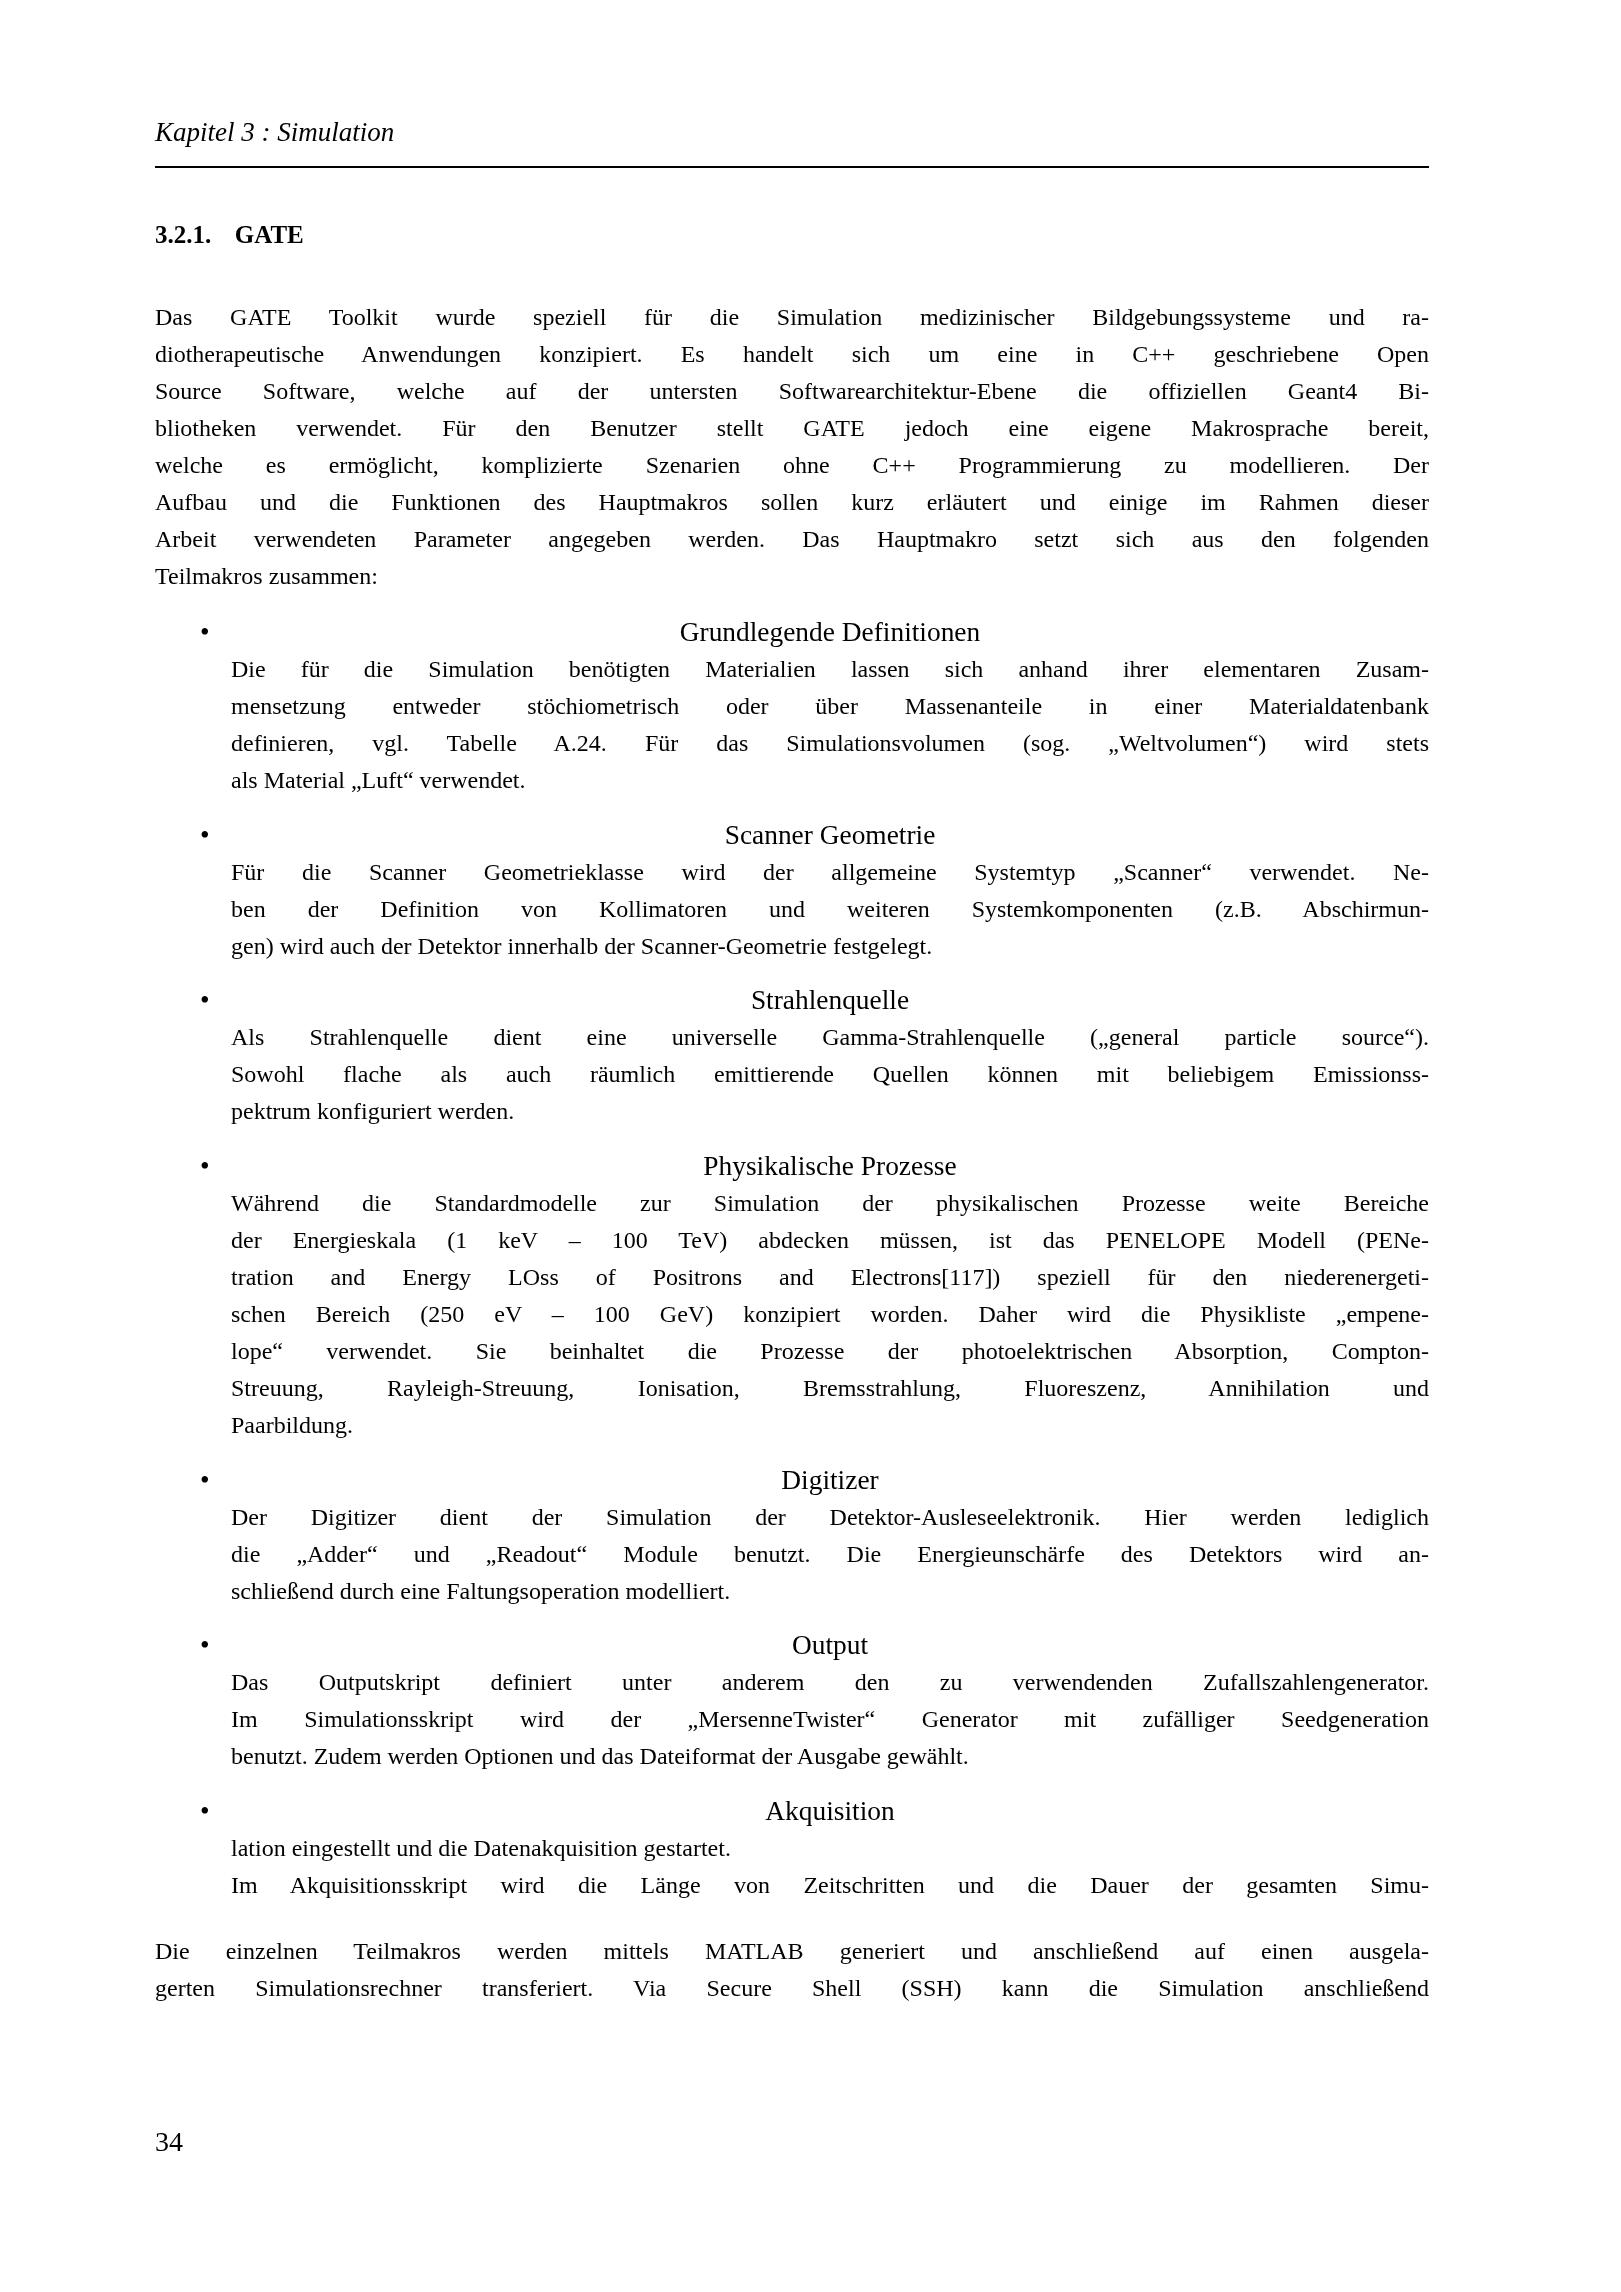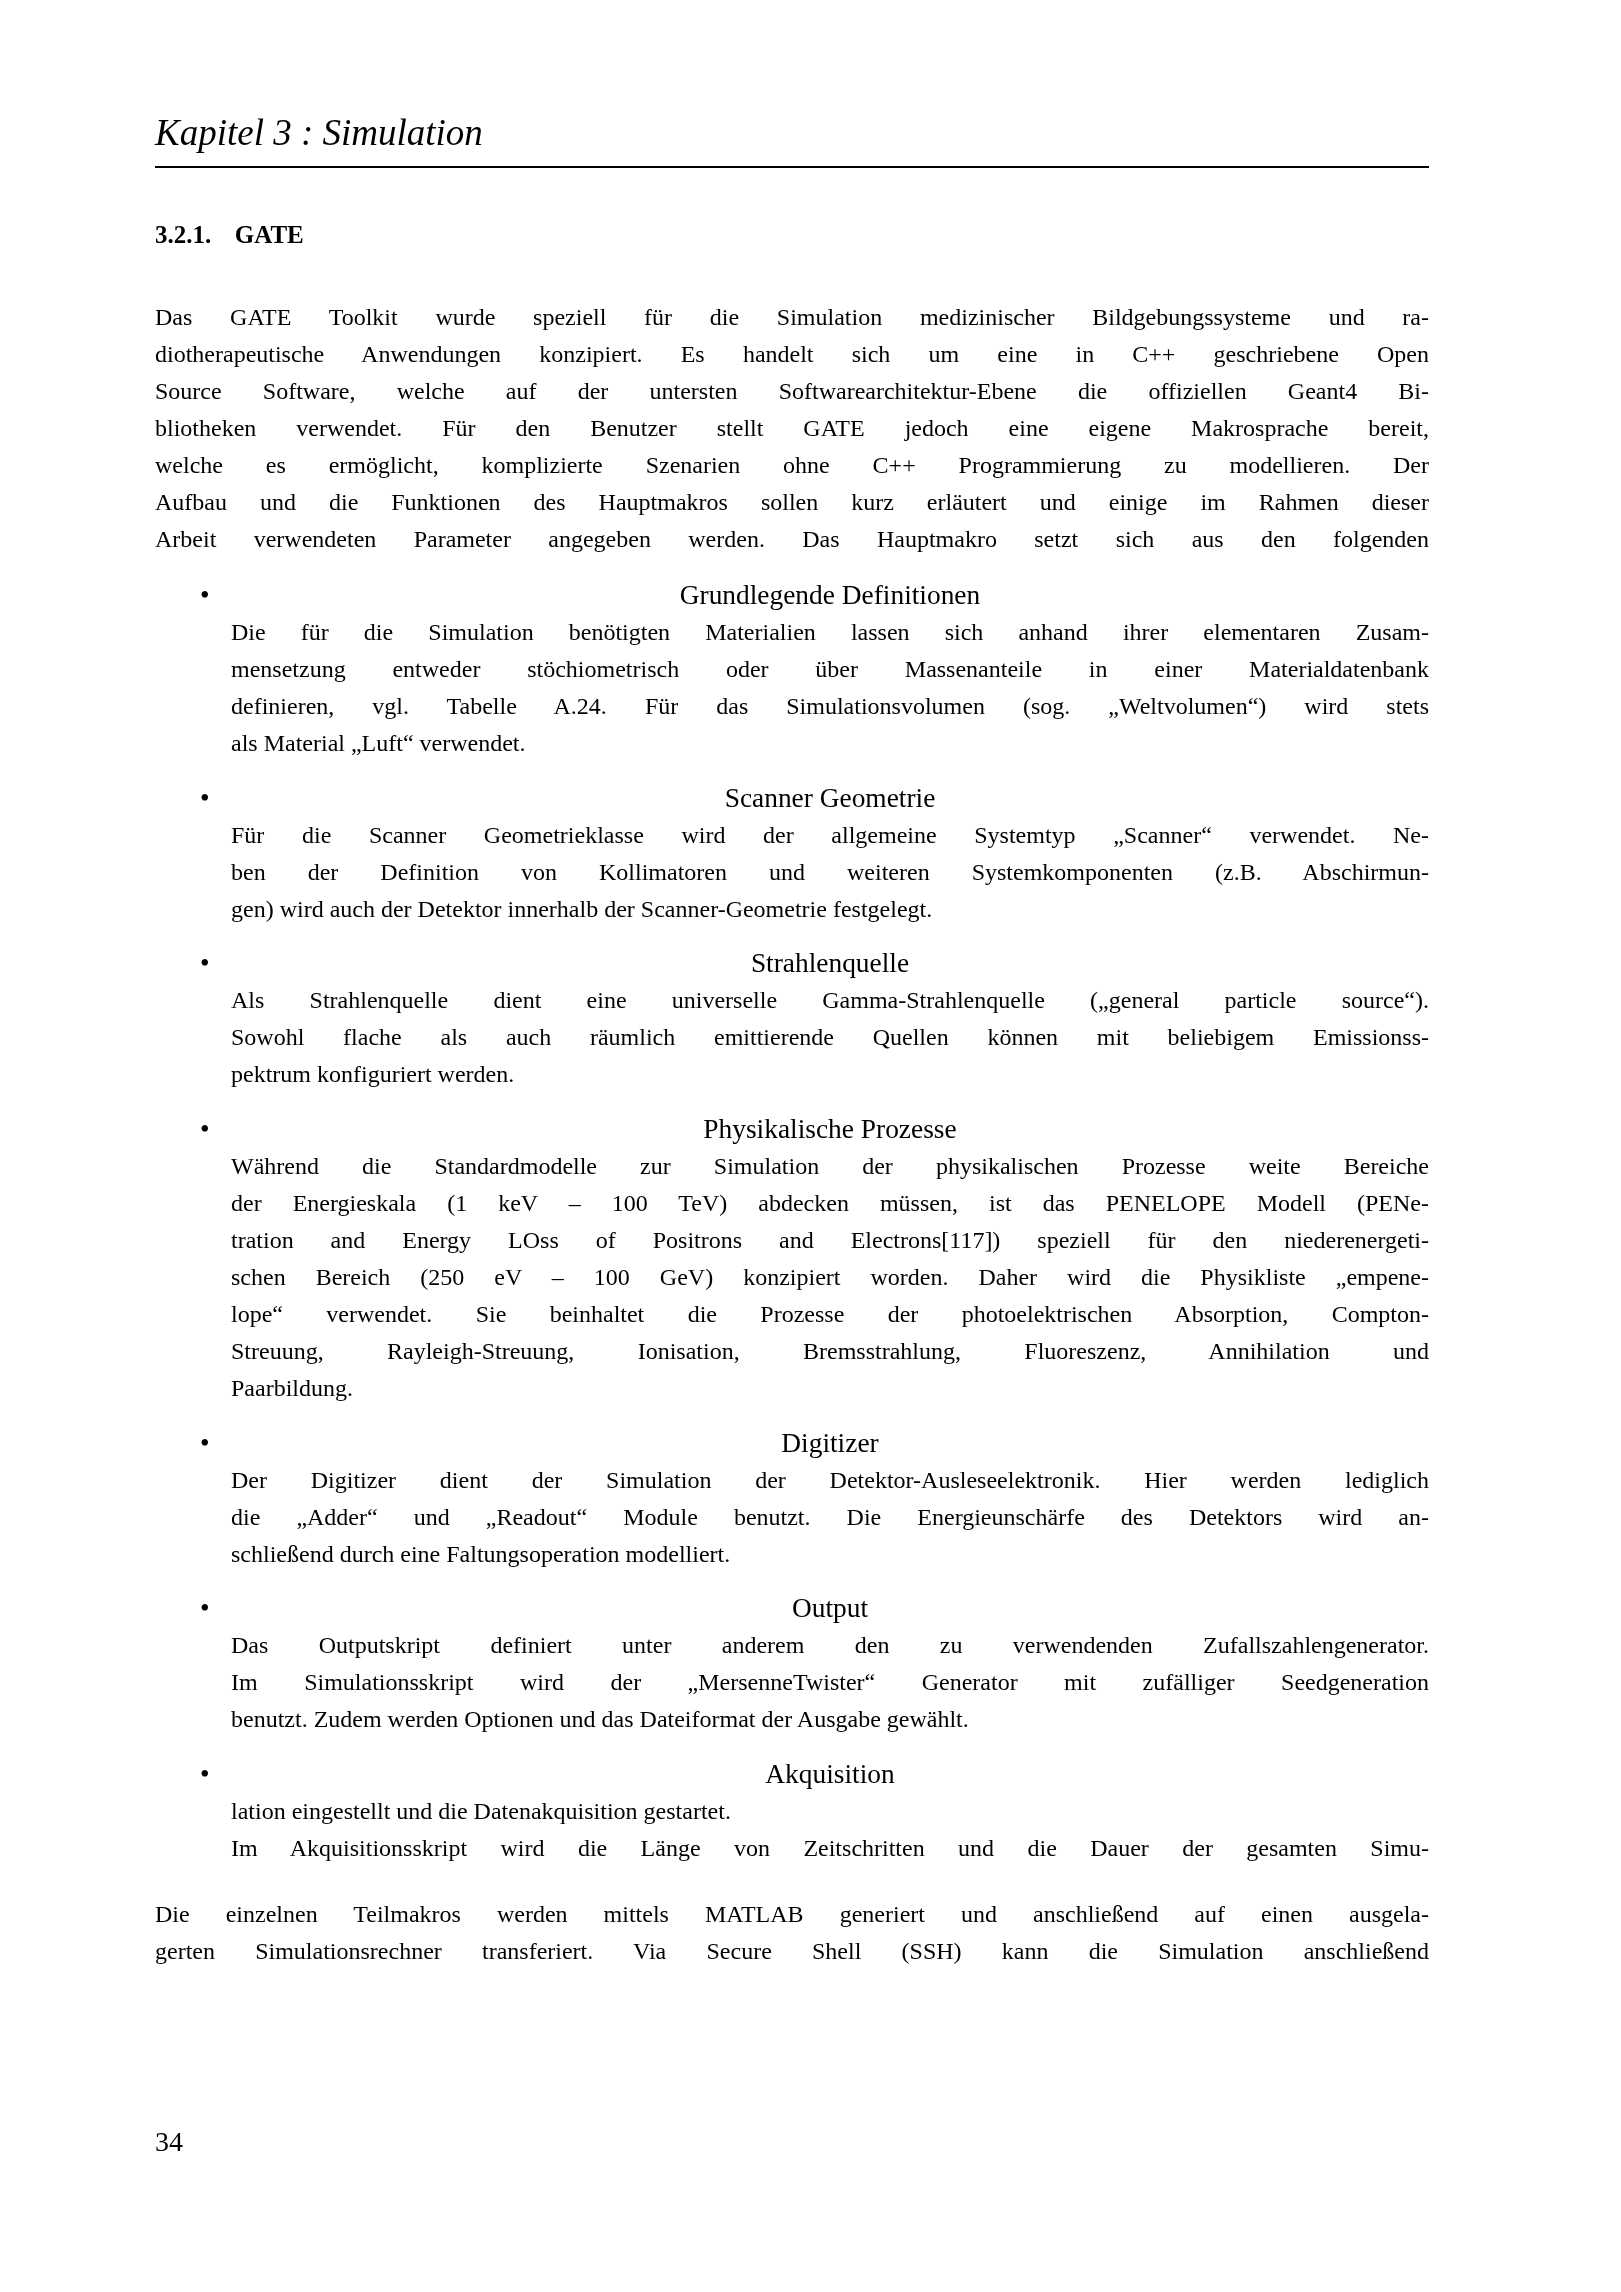--- a/index.html
+++ b/index.html
@@ -14,21 +14,21 @@
   }
   .content {
     position: absolute;
     left: 155px;
     top: 0;
     width: 1274px;
   }
   .running-header { padding-top: 114px; }
   .header-text {
     font-style: italic;
-    font-size: 37px;
+    font-size: 27px;
     line-height: 37px;
   }
   .header-rule {
     height: 2px;
     background: #000000;
     margin-top: 14.7px;
   }
   .section-heading {
     margin-top: 45px;
     font-size: 25px;
@@ -87,20 +87,21 @@
     </div>
 
     <div class="para intro">
         <div class="tline">Das GATE Toolkit wurde speziell für die Simulation medizinischer Bildgebungssysteme und ra-</div>
         <div class="tline">diotherapeutische Anwendungen konzipiert. Es handelt sich um eine in C++ geschriebene Open</div>
         <div class="tline">Source Software, welche auf der untersten Softwarearchitektur-Ebene die offiziellen Geant4 Bi-</div>
         <div class="tline">bliotheken verwendet. Für den Benutzer stellt GATE jedoch eine eigene Makrosprache bereit,</div>
         <div class="tline">welche es ermöglicht, komplizierte Szenarien ohne C++ Programmierung zu modellieren. Der</div>
         <div class="tline">Aufbau und die Funktionen des Hauptmakros sollen kurz erläutert und einige im Rahmen dieser</div>
         <div class="tline">Arbeit verwendeten Parameter angegeben werden. Das Hauptmakro setzt sich aus den folgenden</div>
+        <div class="tline last">Teilmakros zusammen:</div>
       </div>
 
     <div class="bullet-list">
 
       <div class="bullet-item">
         <span class="bullet-dot"></span>
         <div class="bullet-title">Grundlegende Definitionen</div>
         <div class="para">
             <div class="tline">Die für die Simulation benötigten Materialien lassen sich anhand ihrer elementaren Zusam-</div>
             <div class="tline">mensetzung entweder stöchiometrisch oder über Massenanteile in einer Materialdatenbank</div>

